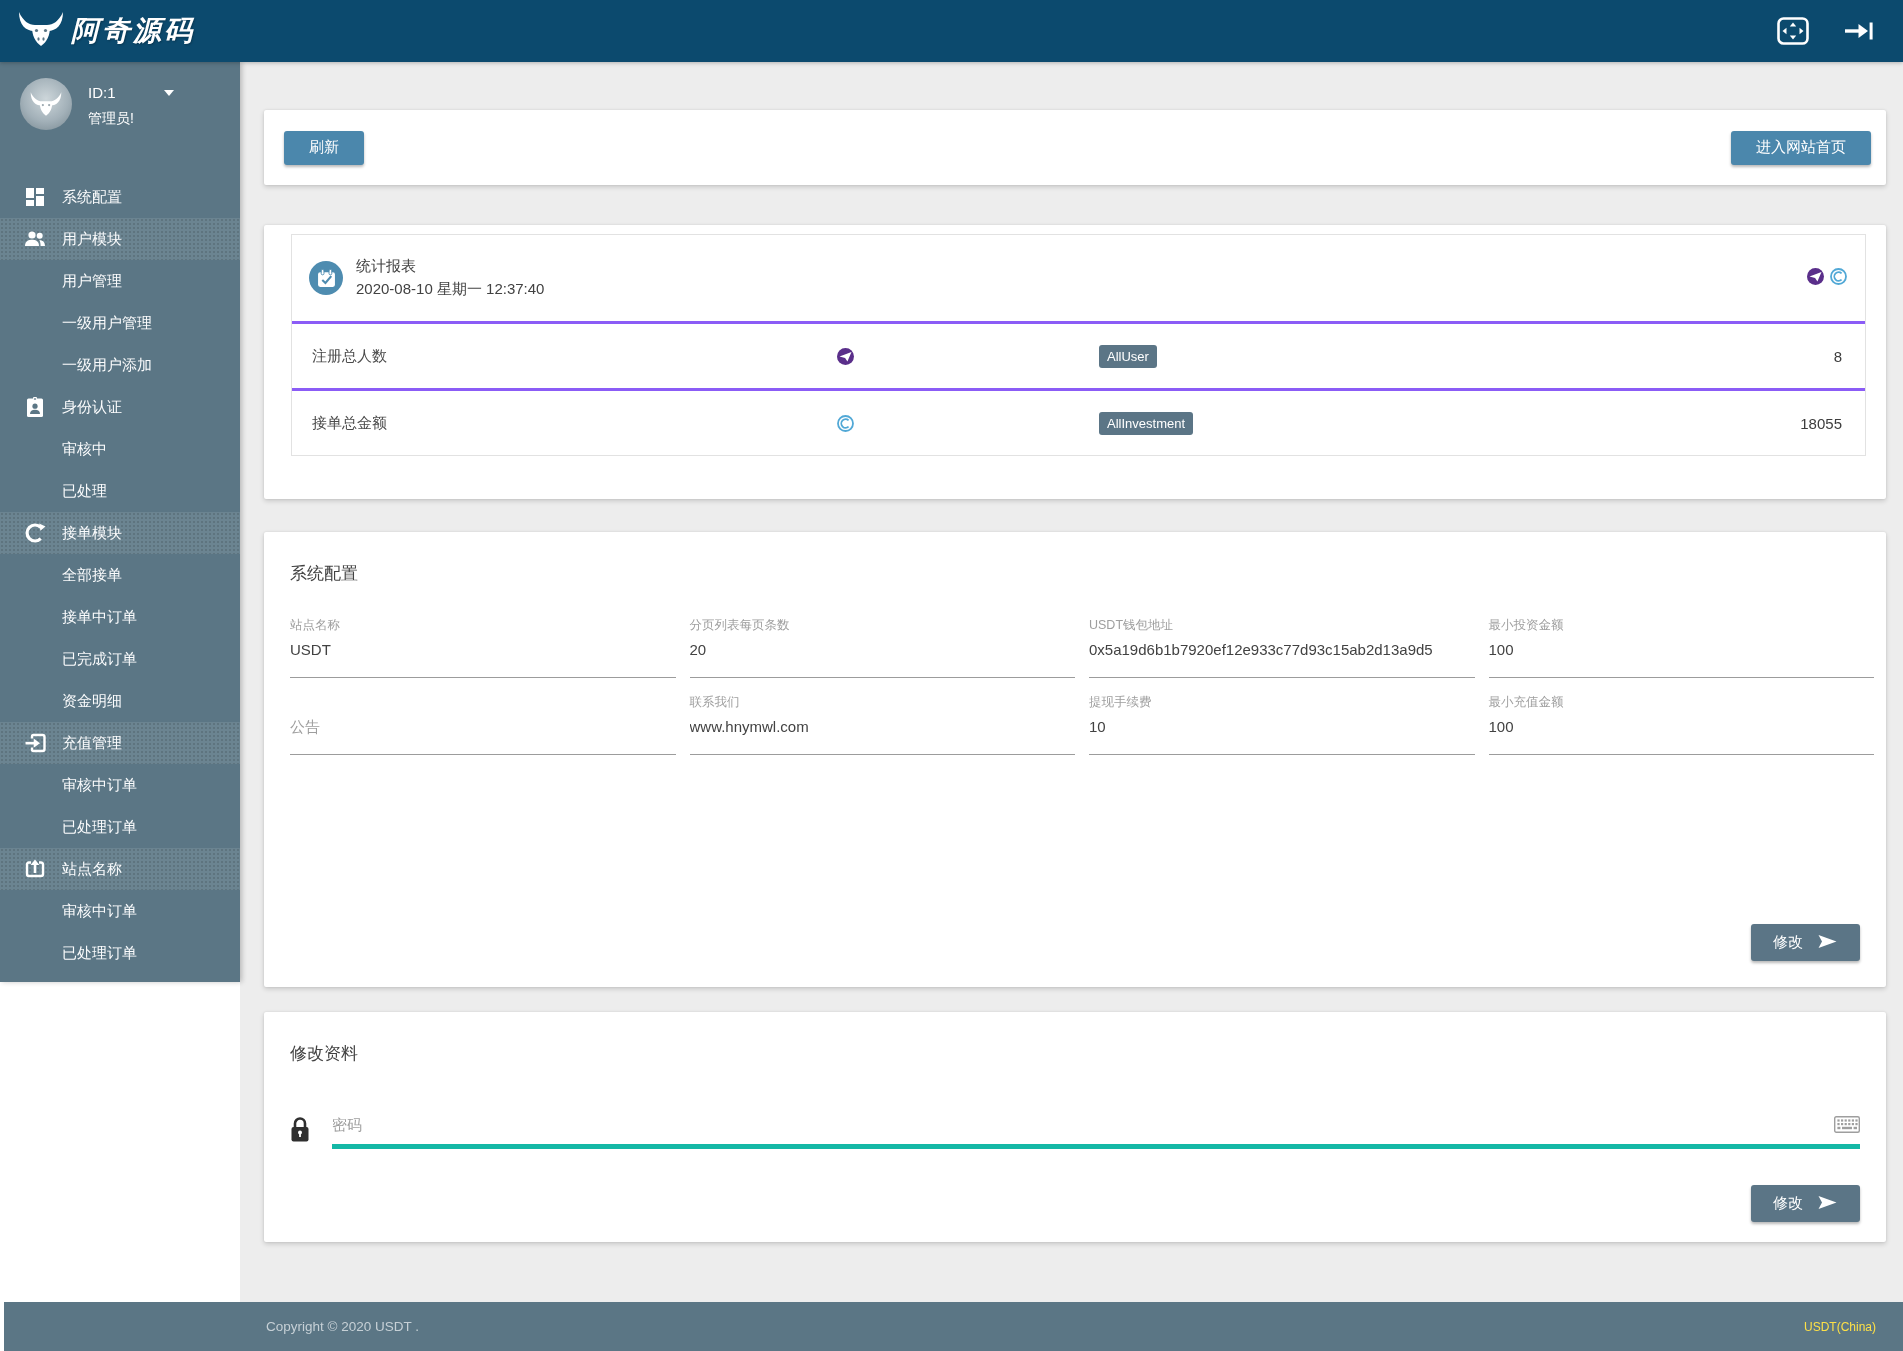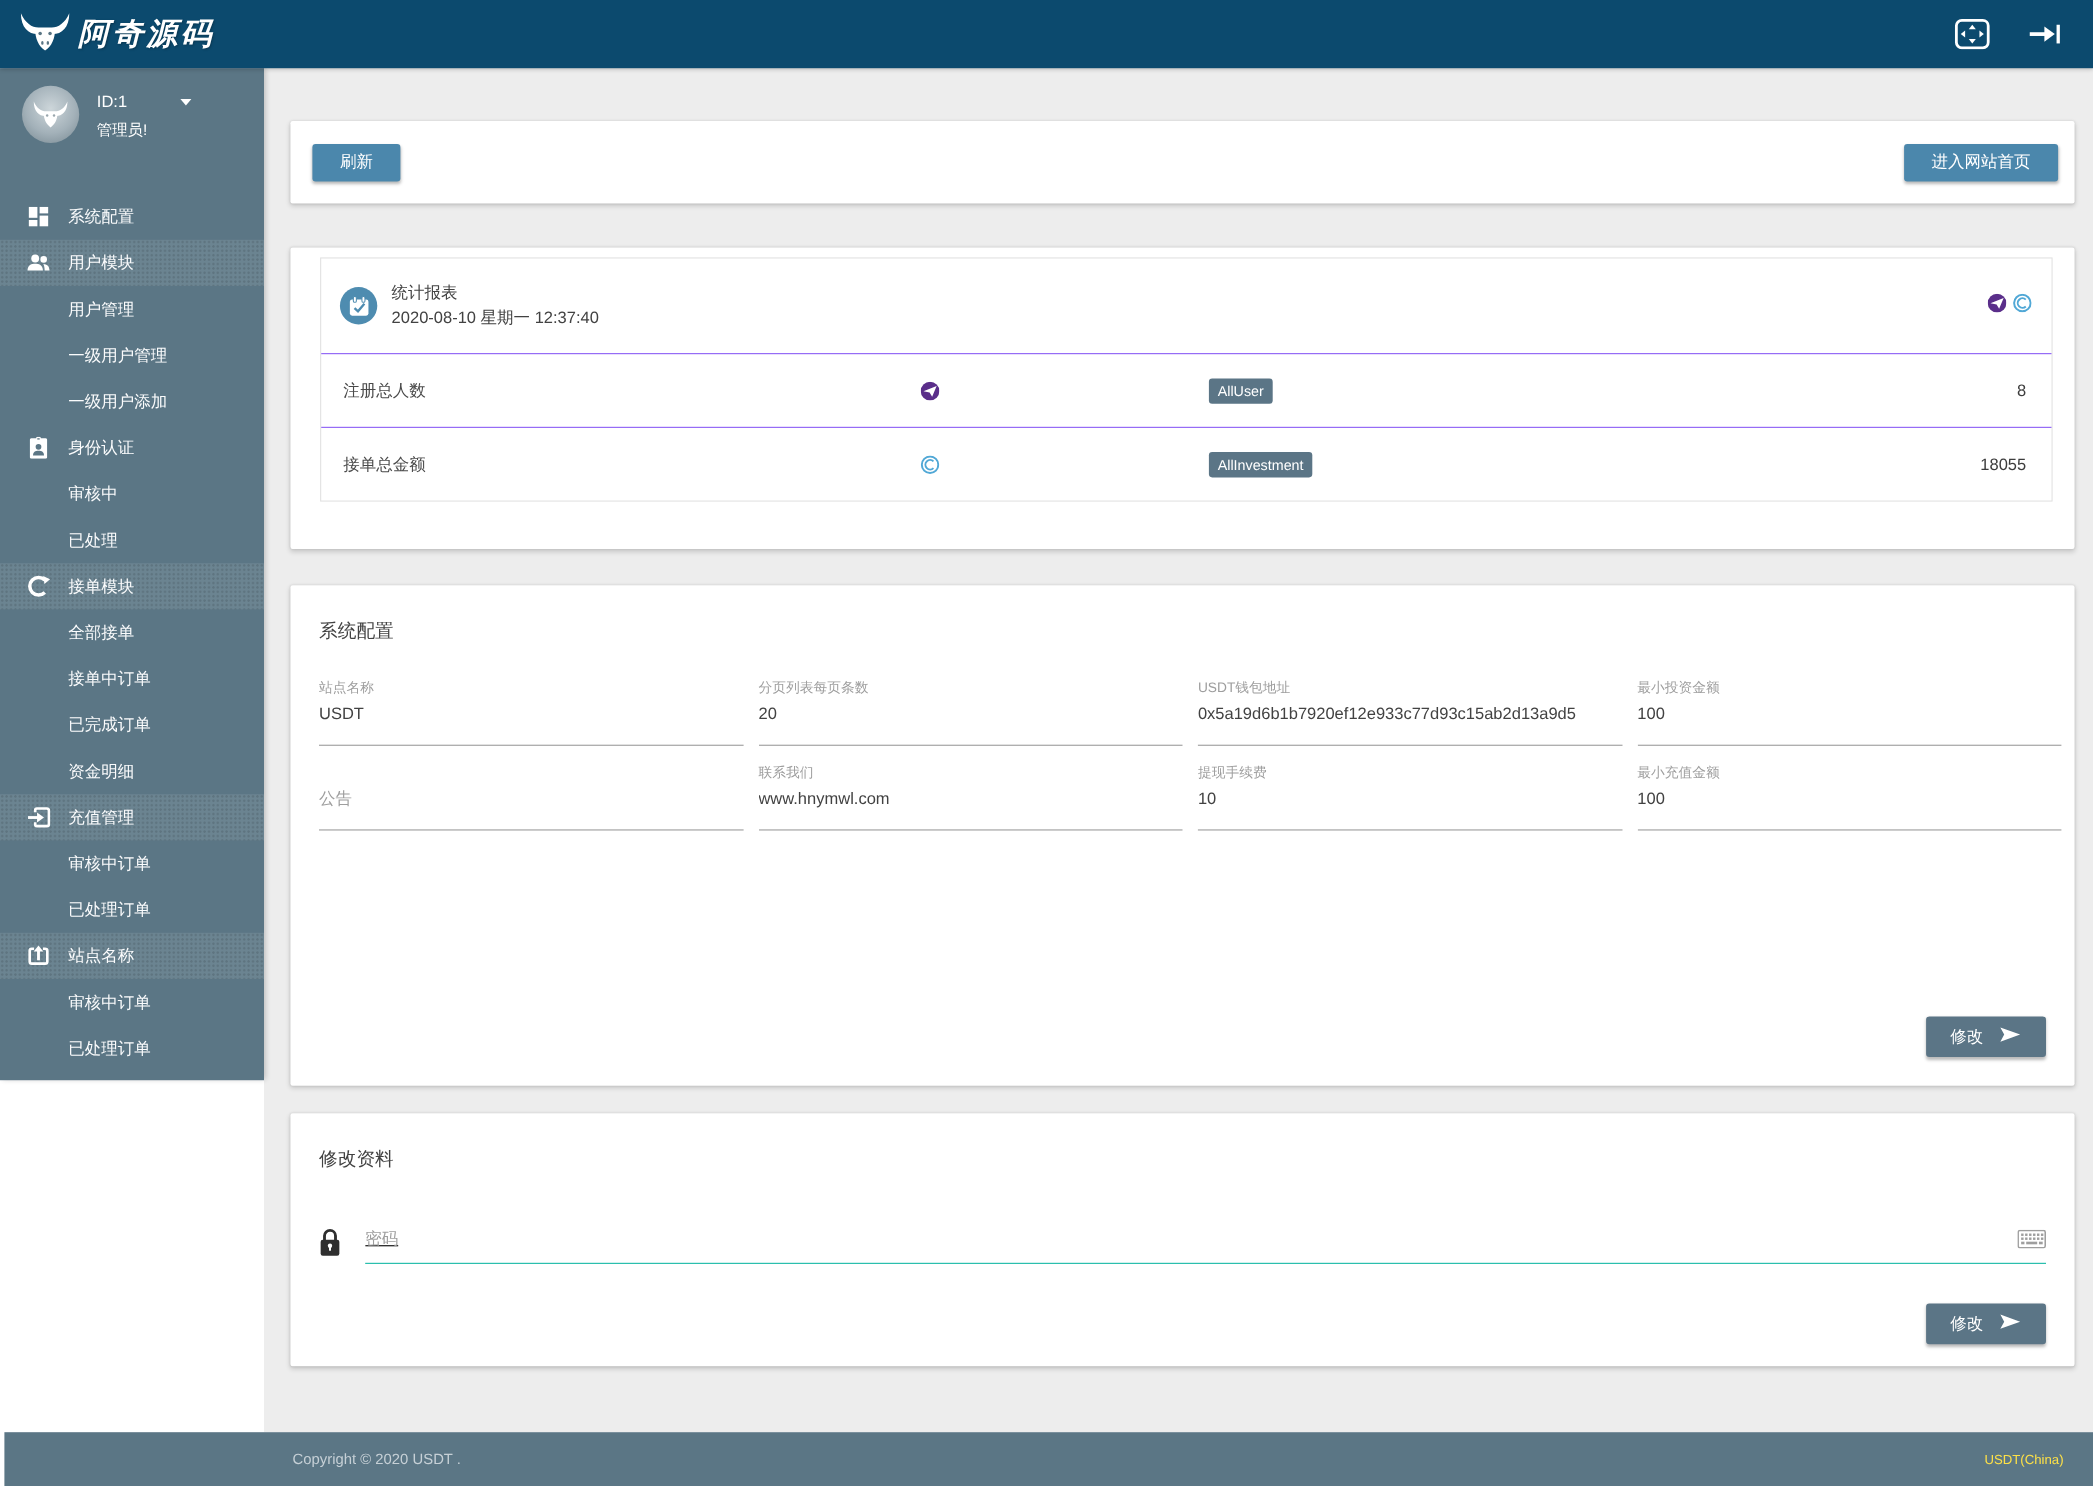--- a/index.html
+++ b/index.html
@@ -48,42 +48,42 @@
 
   .stats-card { margin-bottom:33px; padding:9px 20px 43px 27px; }
   .stats-box { border:1px solid #e2e2e2; }
   .stats-head { height:86px; display:flex; align-items:center; padding:0 18px 0 17px; }
   .cal-badge { width:34px; height:34px; border-radius:50%; background:#4e8cb0; flex:0 0 34px;
                display:flex; align-items:center; justify-content:center; }
   .stats-title-wrap { margin-left:13px; }
   .stats-title { font-size:15px; color:#424242; }
   .stats-date { font-size:15px; color:#424242; margin-top:4px; }
   .stats-head-icons { margin-left:auto; display:flex; gap:6px; align-items:center; }
-  .stats-row { height:67px; border-top:1px solid #8b5cf6; display:flex; align-items:center; padding:0 23px 0 20px; }
+  .stats-row { height:67px; border-top:3px solid #8b5cf6; display:flex; align-items:center; padding:0 23px 0 20px; }
   .stats-label { width:525px; font-size:15px; color:#4a4a4a; }
   .stats-icon-cell { width:262px; display:flex; align-items:center; }
   .stats-badge { background:#5b7586; color:#fff; font-size:13px; padding:4px 8px; border-radius:3px; }
   .stats-value { margin-left:auto; font-size:15px; color:#3d3d3d; }
 
   .config-card { height:455px; padding:30px 12px 0 26px; position:relative; margin-bottom:25px; }
   .section-title { font-size:17px; color:#424242; font-weight:normal; }
   .form-grid { display:grid; grid-template-columns:1fr 1fr 1fr 1fr; column-gap:14px; margin-top:16px; }
   .field { height:77px; padding-top:16px; border-bottom:1px solid #9c9c9c; }
   .f-label { font-size:12.5px; color:#9e9e9e; height:15px; }
   .f-input { display:block; width:100%; border:none; outline:none; background:transparent;
              font-family:inherit; font-size:15px; color:#424242; margin-top:9px; padding:0; }
   .f-input::placeholder { color:#9e9e9e; opacity:1; }
   .submit-btn { position:absolute; right:26px; }
   .config-card .submit-btn { bottom:26px; }
   .profile-card .submit-btn { bottom:20px; }
 
   .profile-card { height:230px; padding:30px 26px 0; position:relative; }
   .pw-row { display:flex; align-items:flex-end; margin-top:40px; }
   .lock-wrap { margin-bottom:6px; display:flex; }
-  .pw-field { flex:1; margin-left:22px; display:flex; align-items:center; border-bottom:1px solid #14b8a6; height:44px;text-decoration:underline; }
+  .pw-field { flex:1; margin-left:22px; display:flex; align-items:center; border-bottom:5px solid #14b8a6; height:44px; }
   .pw-input { flex:1; border:none; outline:none; font-size:15px; font-family:inherit; color:#424242; background:transparent; }
   .pw-input::placeholder { color:#9e9e9e; opacity:1; }
   .kb-wrap { margin-left:10px; display:flex; }
 
   .footer { position:absolute; bottom:0; left:4px; width:100%; height:49px; background:#5b7685;
             display:flex; align-items:center; padding:0 31px 0 262px; }
   .footer-left { color:#c6d0d6; font-size:13.5px; }
   .footer-right { margin-left:auto; color:#fde047; font-size:12px; }
 </style>
 </head>

